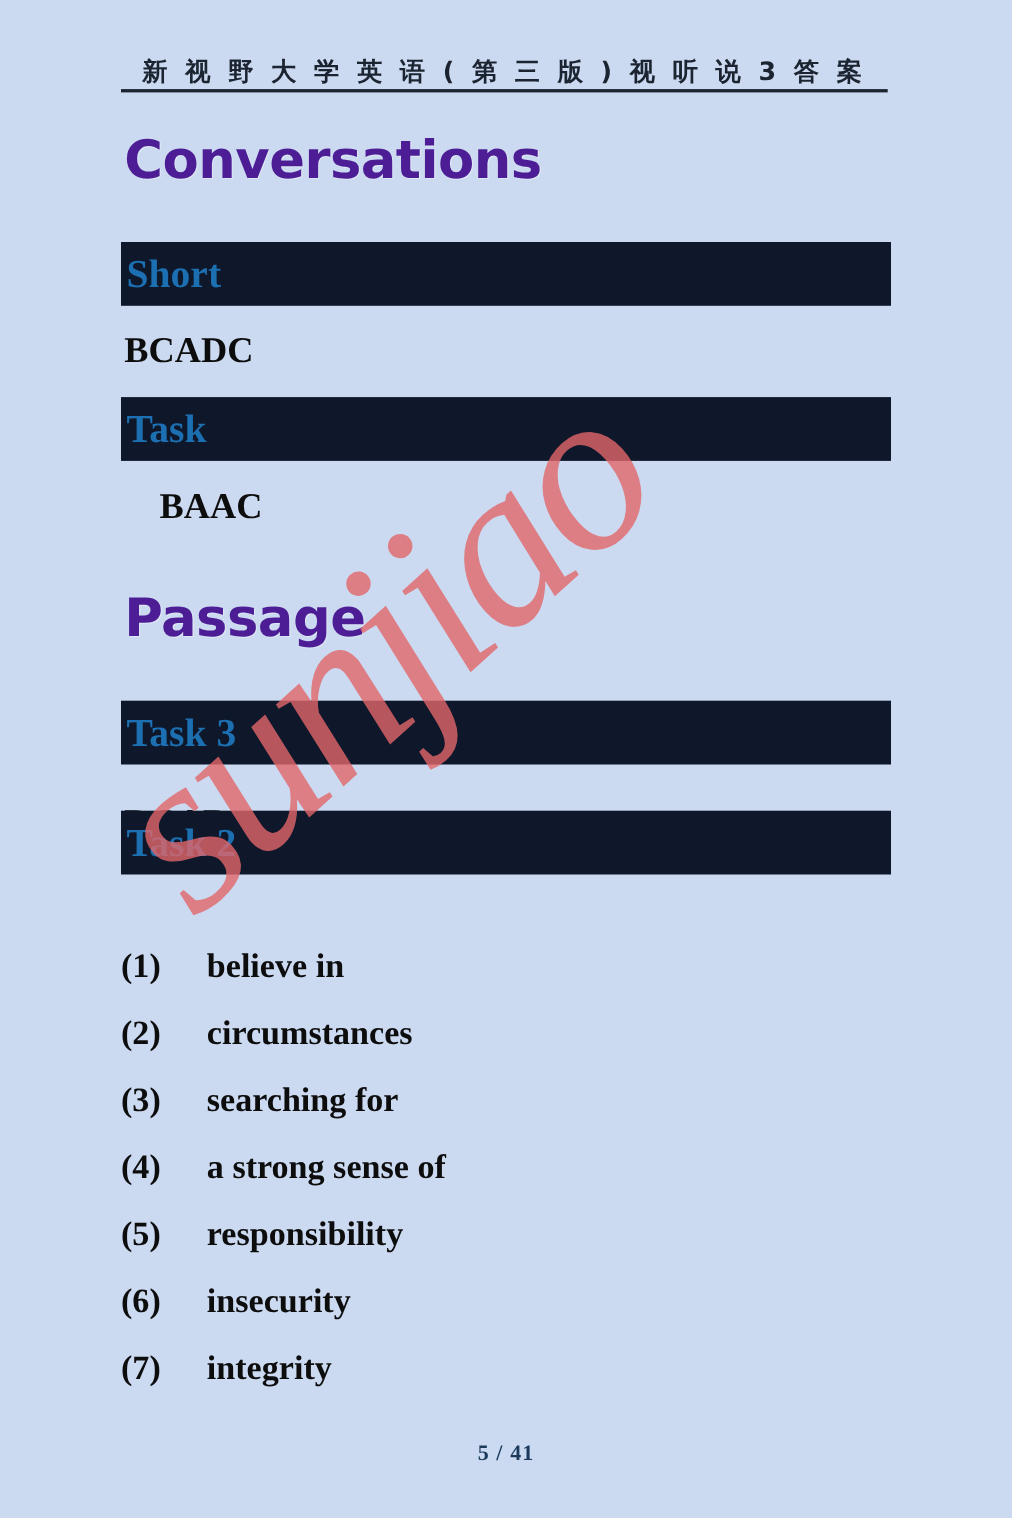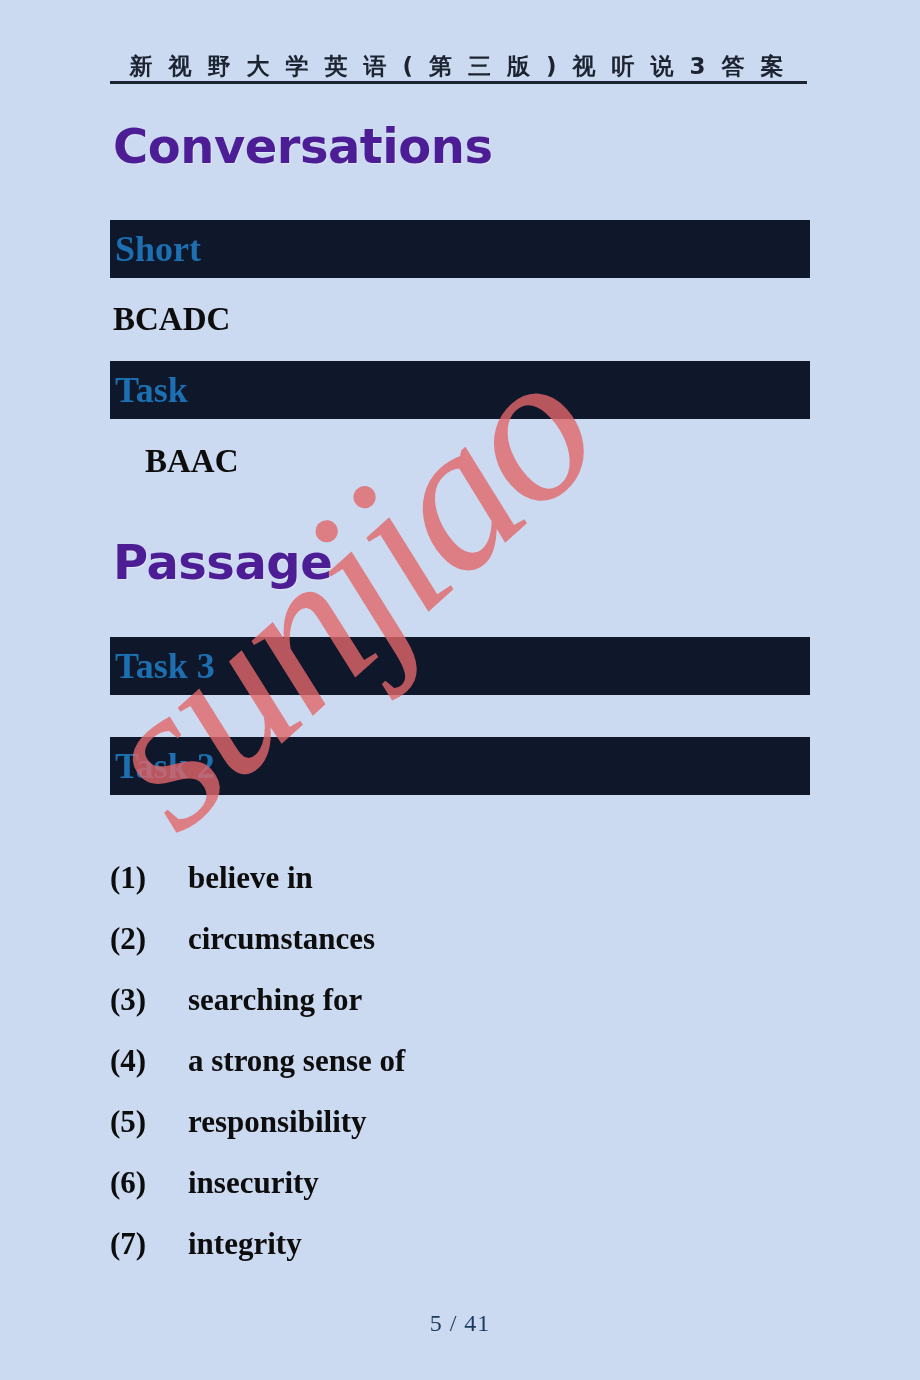--- a/index.html
+++ b/index.html
@@ -126,22 +126,22 @@
   .item-text { flex: 0 1 auto; }
 
   
   .page-footer {
     position: absolute;
     left: 0;
     top: 1310px;
     width: 920px;
     text-align: center;
     font-family: "Liberation Serif", "DejaVu Serif", serif;
-    font-size: 24px;
-    font-weight: 400;
+    font-size: 20px;
+    font-weight: 700;
     color: #1b3a5c;
     letter-spacing: 1px;
   }
 
   
   .watermark {
     position: absolute;
     left: 130px;
     top: 470px;
     width: 620px;

